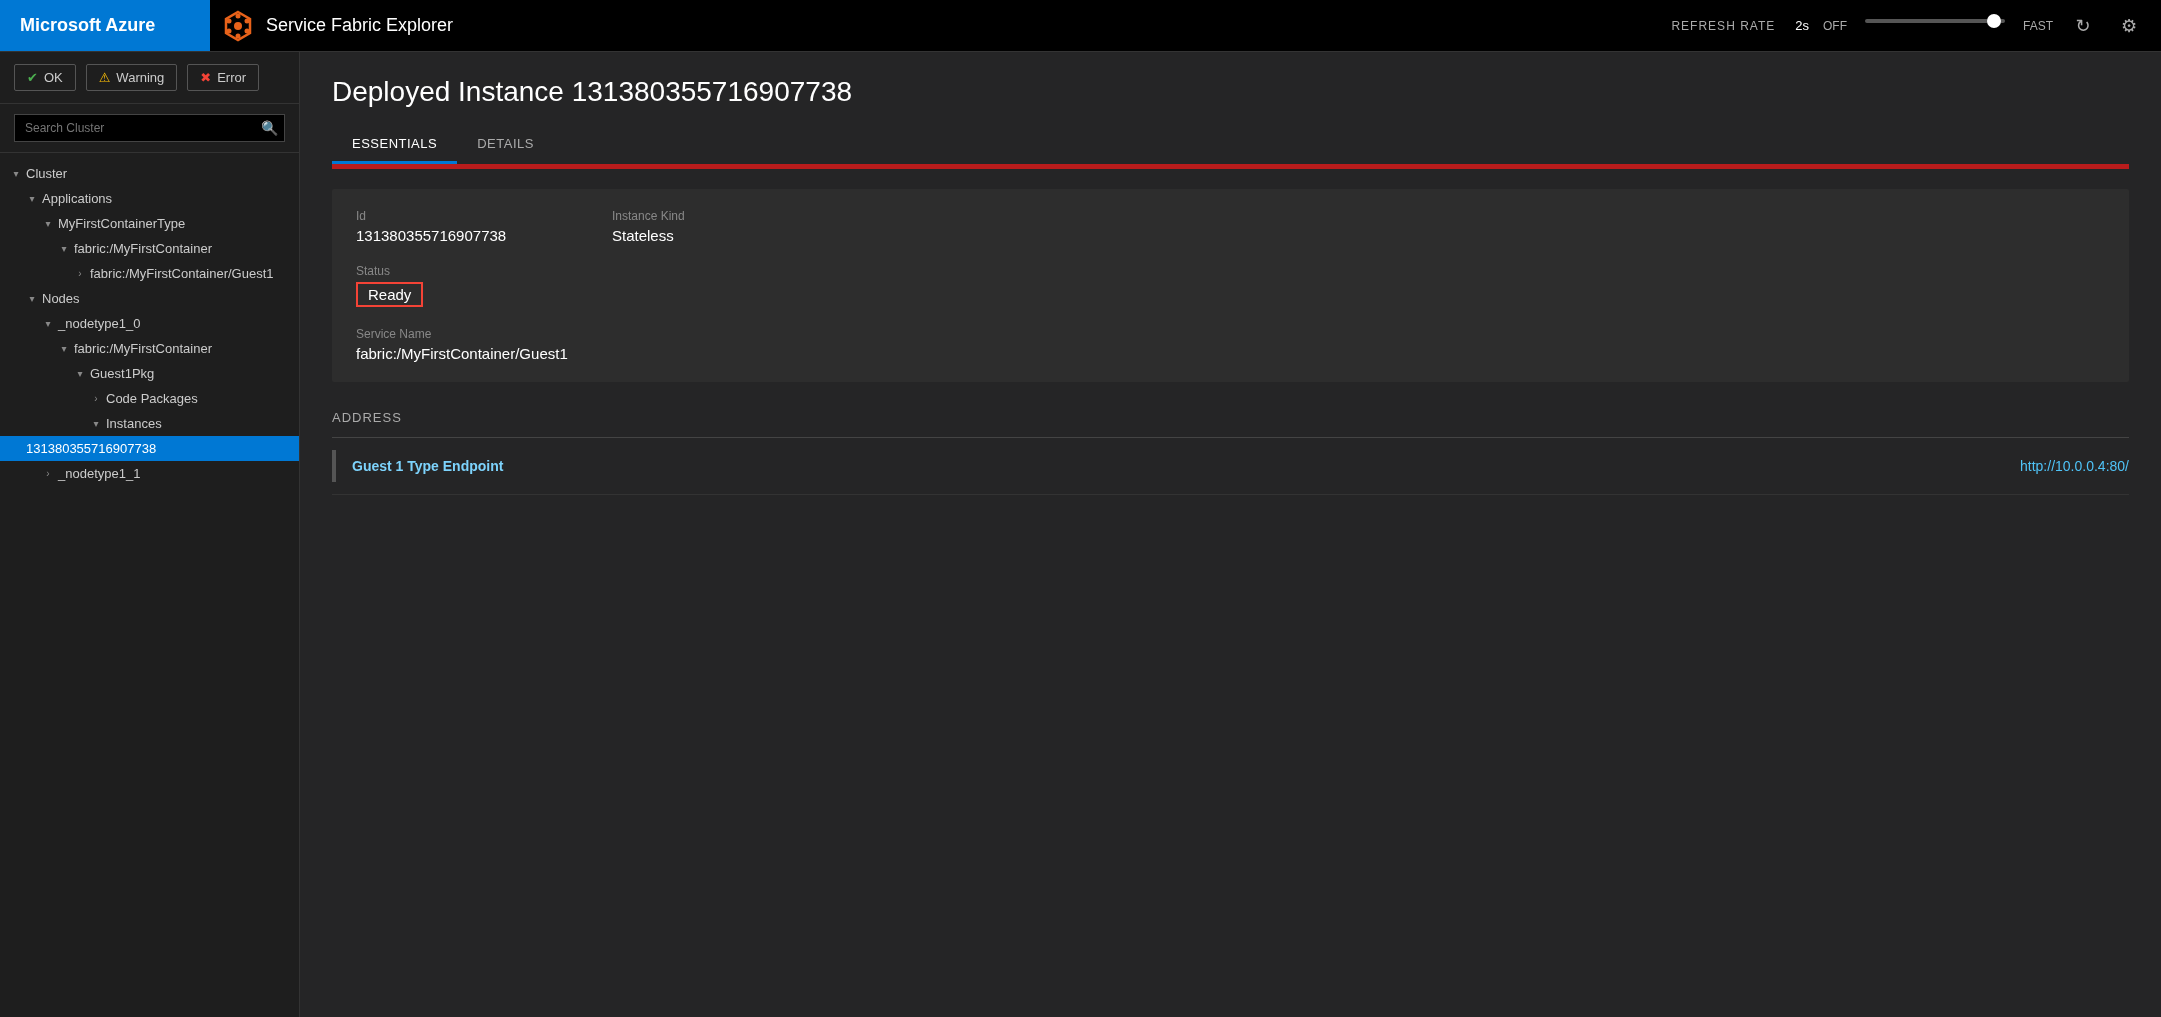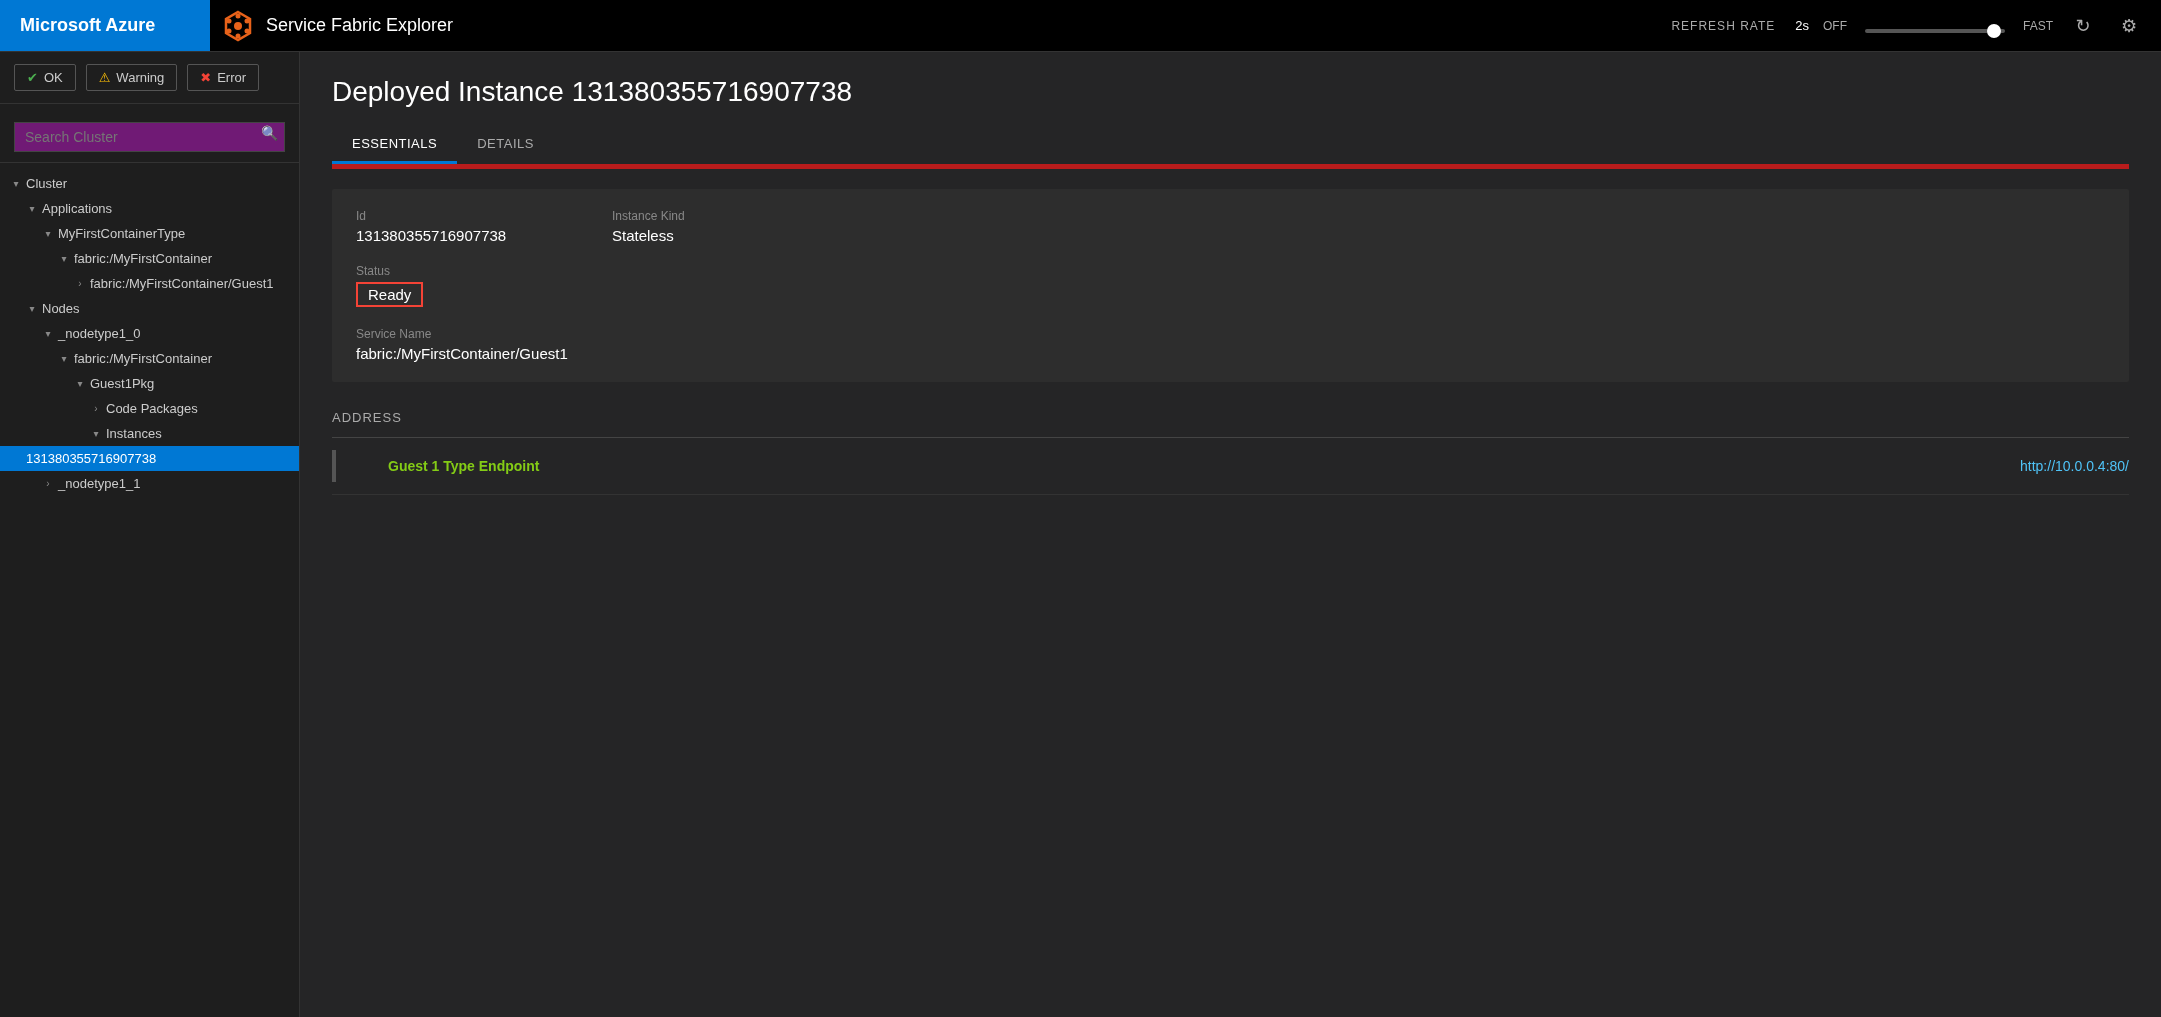--- a/index.html
+++ b/index.html
@@ -25,21 +25,21 @@
     .topbar-title {
       color: #fff; font-size: 18px; font-weight: 300;
     }
     .topbar-spacer { flex: 1; }
     .topbar-controls {
       display: flex; align-items: center; gap: 14px;
       padding-right: 16px; color: #aaa; font-size: 13px;
     }
     .topbar-refresh-label { color: #aaa; letter-spacing: 1px; font-size: 12px; }
     .topbar-refresh-rate { color: #fff; font-size: 13px; margin-left: 6px; }
-    .topbar-slider-row { display: flex; align-items: flex-end; gap: 18px; }
+    .topbar-slider-row { display: flex; align-items: flex-start; gap: 18px; }
     .topbar-slider-off { color: #aaa; font-size: 12px; }
     .topbar-slider-fast { color: #aaa; font-size: 12px; }
     .slider-track {
       width: 140px; height: 4px; background: #555;
       border-radius: 2px; position: relative; display: inline-block;
     }
     .slider-thumb {
       position: absolute; right: 4px; top: -5px;
       width: 14px; height: 14px;
       background: #fff; border-radius: 50%;
@@ -72,25 +72,24 @@
       font-size: 13px; border-radius: 2px;
     }
     .filter-ok .icon-circle { color: #4caf50; }
     .filter-warning .icon-circle { color: #ffc107; }
     .filter-error .icon-circle { color: #f44336; }
 
     .sidebar-search {
       padding: 10px 14px; border-bottom: 1px solid #333;
     }
     .search-box {
-      width: 100%; background: #701a75; border: 1px solid #444;
+      width: 100%; background: #000000; border: 1px solid #444;
       color: #ccc; padding: 6px 32px 6px 10px;
-      font-size: 14px; outline: none;
+      font-size: 12px; outline: none;
       position: relative;
-      margin-top: 8px;
     }
     .search-wrapper { position: relative; }
     .search-icon-btn {
       position: absolute; right: 6px; top: 50%; transform: translateY(-50%);
       background: none; border: none; color: #888; cursor: pointer; font-size: 14px;
     }
 
     .sidebar-tree {
       flex: 1; overflow-y: auto; overflow-x: hidden;
       padding: 8px 0;
@@ -173,21 +172,21 @@
     }
     .endpoint-divider { border: none; border-top: 1px solid #444; margin-bottom: 0; }
     .endpoint-row {
       display: flex; align-items: center;
       padding: 12px 0; border-bottom: 1px solid #333;
     }
     .endpoint-bar {
       width: 4px; height: 32px; background: #555;
       margin-right: 16px; flex-shrink: 0;
     }
-    .endpoint-name { flex: 1; color: #84cc16; font-size: 14px; font-weight: 600; margin-left: 36px; }
+    .endpoint-name { flex: 1; color: #7dd3fc; font-size: 14px; font-weight: 600; }
     .endpoint-link { color: #4fc3f7; font-size: 14px; text-decoration: none; cursor: pointer; }
   </style>
 </head>
 <body>
 
 <div class="topbar">
   <div class="topbar-brand">Microsoft Azure</div>
   <div class="topbar-logo">
     <svg width="32" height="32" viewBox="0 0 32 32">
       <polygon points="16,2 28,9 28,23 16,30 4,23 4,9" fill="none" stroke="#e8621a" stroke-width="2.5"></polygon>

